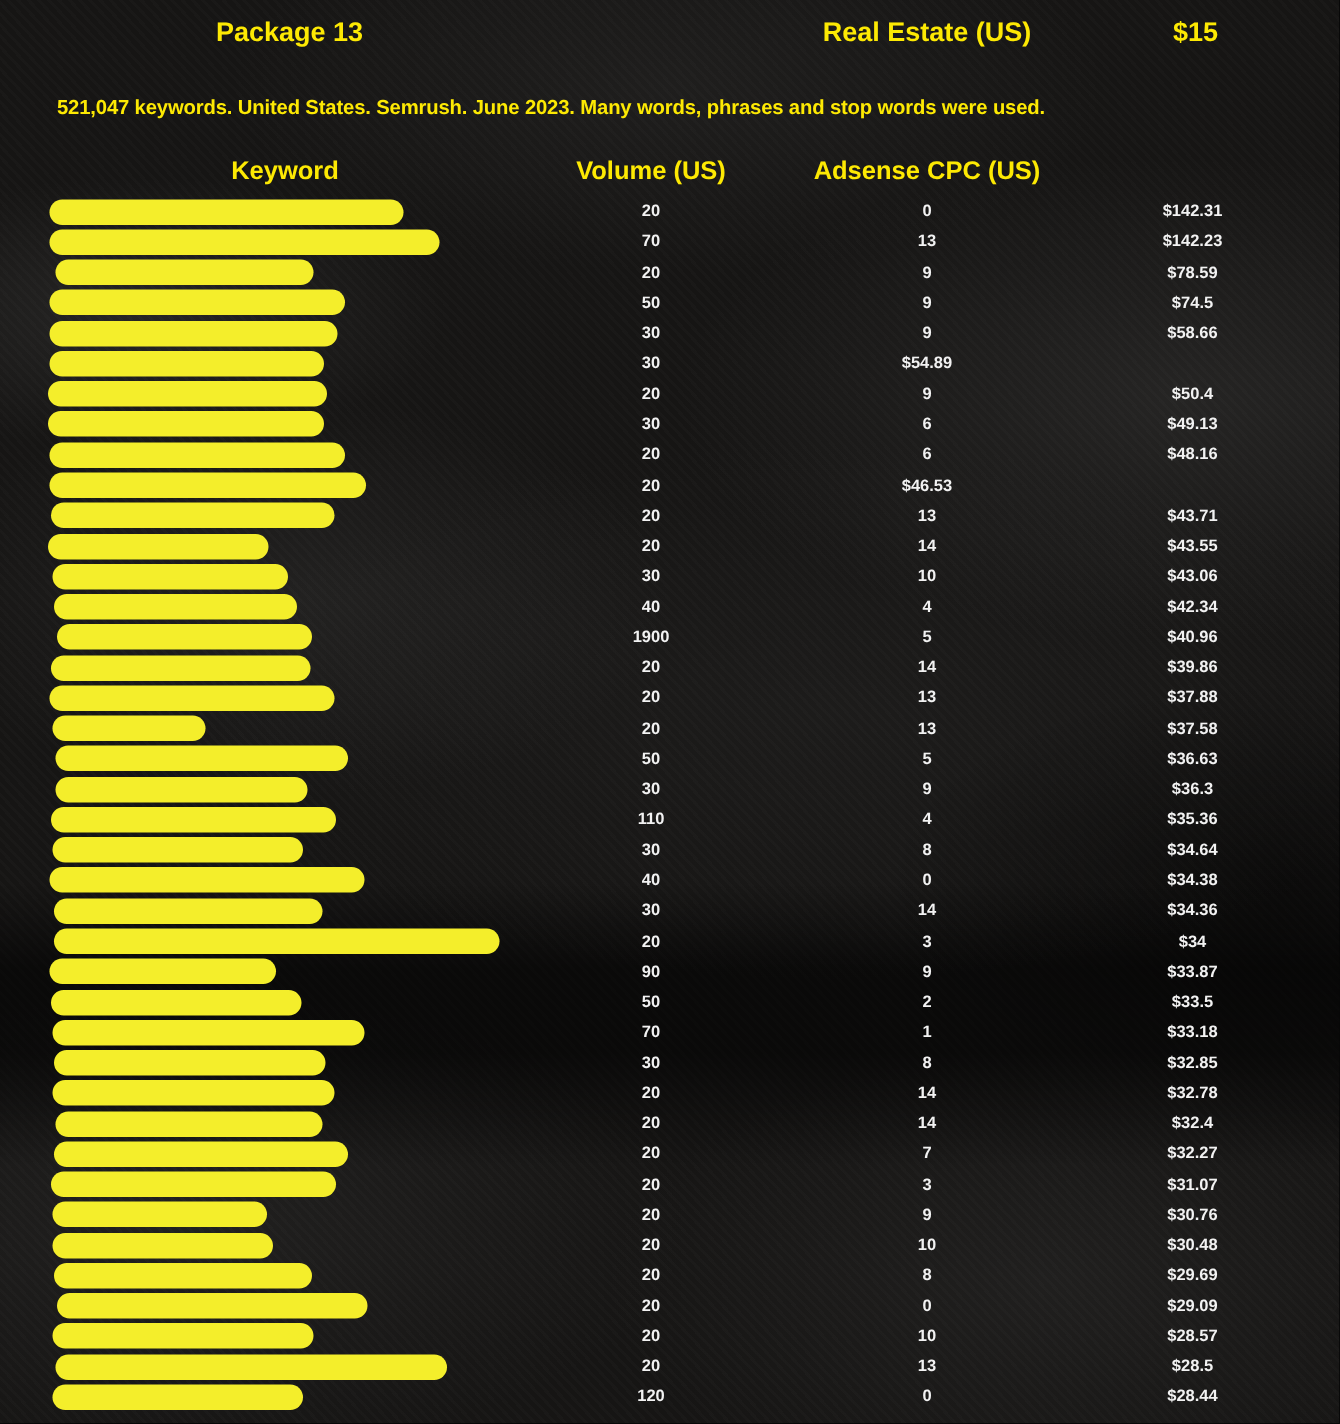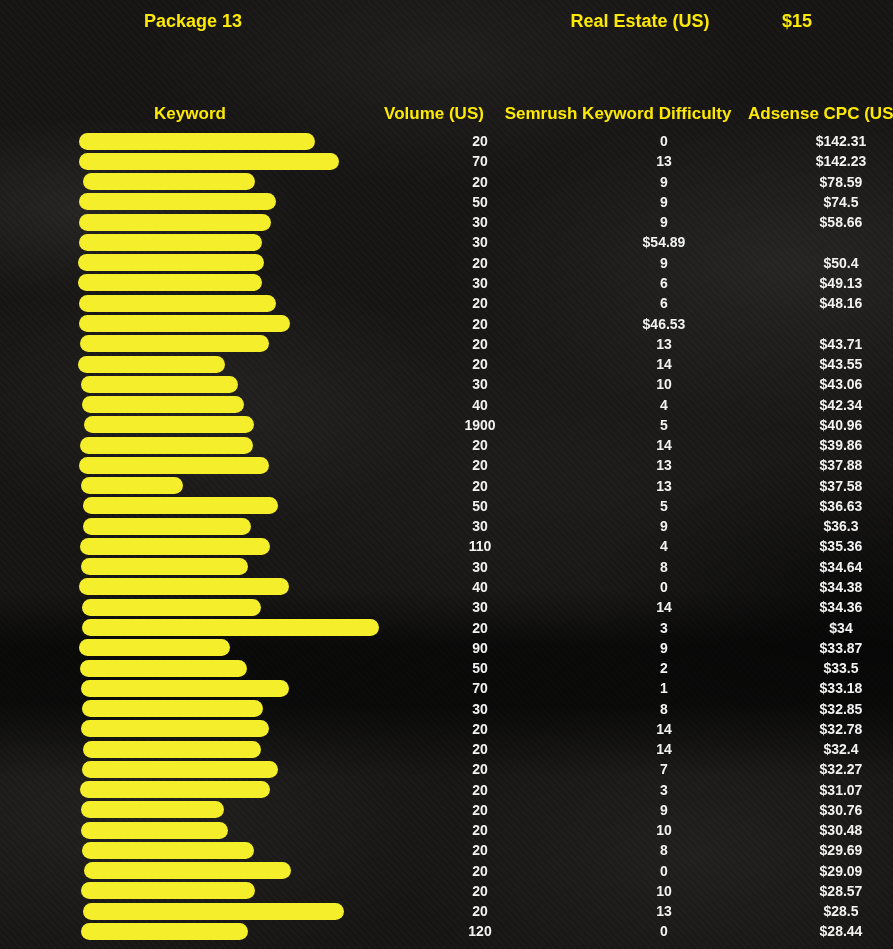--- a/index.html
+++ b/index.html
@@ -21,60 +21,60 @@
       repeating-linear-gradient(47deg, rgba(255,255,255,.014) 0 2px, transparent 2px 5px),
       #161514;
     color:var(--row-text,#f2f2f2);
   }
   .title{
     position:absolute;top:11px;transform:translateX(-50%);
     font-size:18px;font-weight:700;color:var(--accent,#fde903);
     white-space:nowrap;
   }
   .t-package{left:193px;}
-  .t-niche{left:640px;}
+  .t-niche{left:618px;}
   .t-price{left:797px;}
   .subtitle{
     position:absolute;left:38px;top:64px;
     font-size:13.5px;font-weight:700;color:var(--accent,#fde903);
     white-space:nowrap;letter-spacing:-0.1px;
   }
   .grid-row{
     display:grid;
     grid-template-columns:380px 108px 260px 94px;
     align-items:center;
   }
   .thead{
     position:absolute;left:0;top:104px;width:100%;height:20px;
     font-size:17px;font-weight:700;color:var(--accent,#fde903);
   }
   .thead .cell{text-align:center;white-space:nowrap;}
   .tbody{position:absolute;left:0;top:131px;width:100%;}
-  .row{height:20.28px;font-size:14px;font-weight:700;padding-left:46px;}
+  .row{height:20.28px;font-size:11px;font-weight:700;}
   .cell{text-align:center;white-space:nowrap;}
   .cell.kw{text-align:left;}
   .bar{
     height:17px;border-radius:9px;
     background:var(--bar,#f4ee2b);
   }
 </style>
 </head>
 <body>
 
 <div class="page" style="--accent: #fde903; --bar: #f4ee2b; --row-text: #f2f2f2;">
 
   <div class="title t-package">Package 13</div>
   <div class="title t-niche">Real Estate (US)</div>
   <div class="title t-price">$15</div>
 
+  <div class="subtitle">521,047 keywords. United States. Semrush. June 2023. Many words, phrases and stop words were used.</div>
 
   <div class="thead grid-row">
     <div class="cell">Keyword</div>
     <div class="cell">Volume (US)</div>
-    <div class="cell">Semrush Keyword Difficulty</div>
     <div class="cell">Adsense CPC (US)</div>
   </div>
 
   <div class="tbody">
       <div class="row grid-row">
         <div class="cell kw">
           <div class="bar" style="margin-left: 33px; width: 236px;"></div>
         </div>
         <div class="cell">20</div>
         <div class="cell">0</div>

